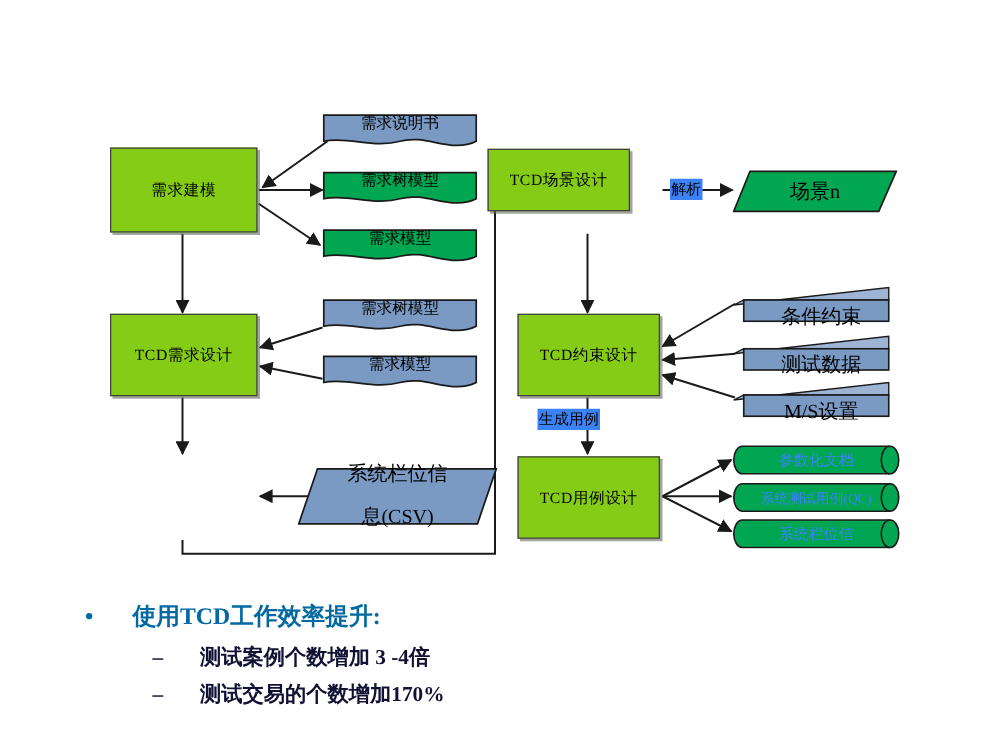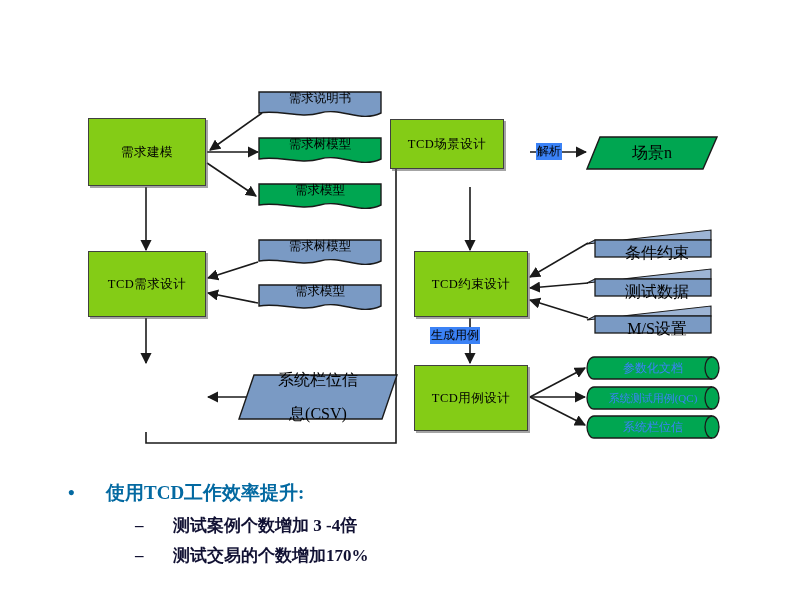--- a/index.html
+++ b/index.html
@@ -47,21 +47,21 @@
     position:absolute;font-size:12px;color:#000;
     background:#3b82f6;padding:0 1px;white-space:nowrap;
   }
 
   
   #bullets{position:absolute;left:0;top:470px;width:800px;height:130px;}
   .b1{position:absolute;left:68px;top:10px;width:640px;
       font-size:19px;font-weight:bold;color:#0369a1;white-space:nowrap;
       font-family:"Liberation Serif","DejaVu Serif",serif;}
   .b1 .dot{display:inline-block;width:38px;}
-  .b2{position:absolute;left:135px;width:640px;
+  .b2{position:absolute;left:122px;width:640px;
       font-size:17px;font-weight:bold;color:#111133;white-space:nowrap;
       font-family:"Liberation Serif","DejaVu Serif",serif;}
   .b2 .dash{display:inline-block;width:38px;}
   .b2.r1{top:44px;}
   .b2.r2{top:74px;}
 </style>
 </head>
 <body>
 
 <div id="root">

